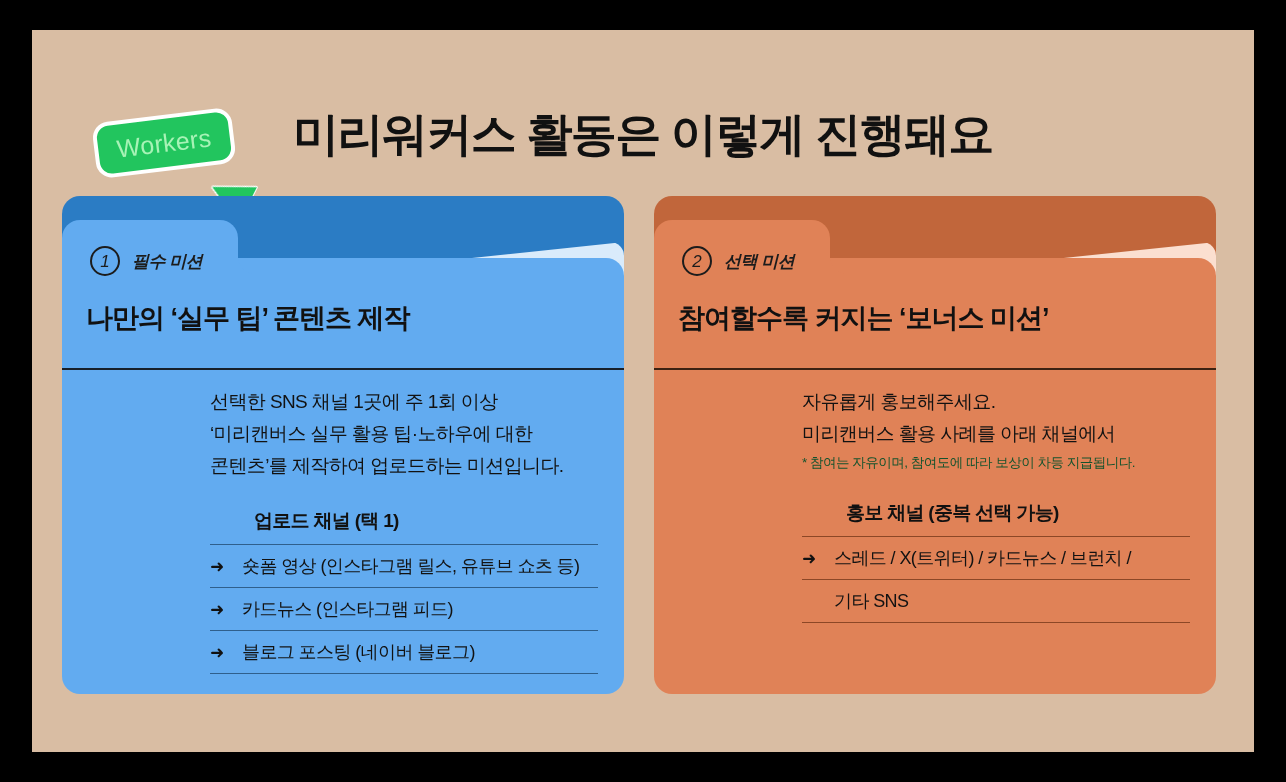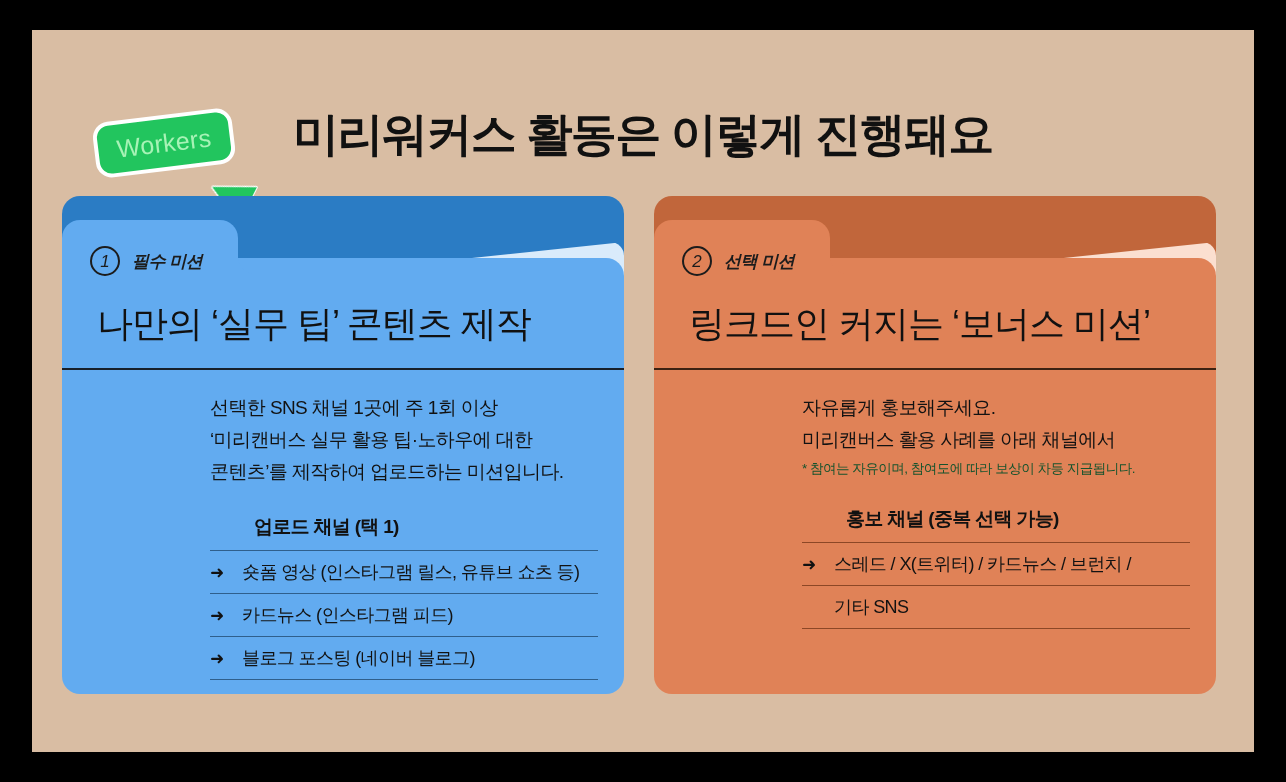--- a/index.html
+++ b/index.html
@@ -176,44 +176,44 @@
     font-weight: 700;
     font-style: italic;
     color: #1c1c1c;
     letter-spacing: -0.5px;
     text-align: right;
   }
 
   
   .card-heading {
     position: absolute;
-    left: 35px;
+    left: 24px;
     top: 104px;
-    font-size: 36px;
-    font-weight: 400;
+    font-size: 27px;
+    font-weight: 700;
     color: #111111;
     letter-spacing: -1px;
     z-index: 5;
   }
   .heading-rule {
     position: absolute;
     left: 0;
     top: 172px;
     width: 100%;
     height: 2px;
     z-index: 5;
   }
   #card-1 .heading-rule { background: #17202b; }
   #card-2 .heading-rule { background: #3d2212; }
 
   
   .card-body {
     position: absolute;
     left: 148px;
-    top: 196px;
+    top: 190px;
     width: 388px;
     z-index: 5;
   }
   .body-line {
     font-size: 19px;
     font-weight: 400;
     color: #121212;
     letter-spacing: -0.6px;
     line-height: 32px;
     white-space: nowrap;
@@ -321,21 +321,21 @@
       <div class="card-back"></div>
       <div class="card-sheet"></div>
       <div class="card-front"></div>
       <div class="card-tab"></div>
 
       <div class="tab-row">
         <span class="tab-num">2</span>
         <span class="tab-label">선택 미션</span>
       </div>
 
-      <div class="card-heading">링크드인 커지는 ‘보너스 미션’</div>
+      <div class="card-heading">참여할수록 커지는 ‘보너스 미션’</div>
       <div class="heading-rule"></div>
 
       <div class="card-body">
         <div class="body-line">자유롭게 홍보해주세요.</div>
         <div class="body-line">미리캔버스 활용 사례를 아래 채널에서</div>
         <div class="body-note">* 참여는 자유이며, 참여도에 따라 보상이 차등 지급됩니다.</div>
 
         <div class="sub-heading">홍보 채널 (중복 선택 가능)</div>
 
         <ul class="channel-list">

